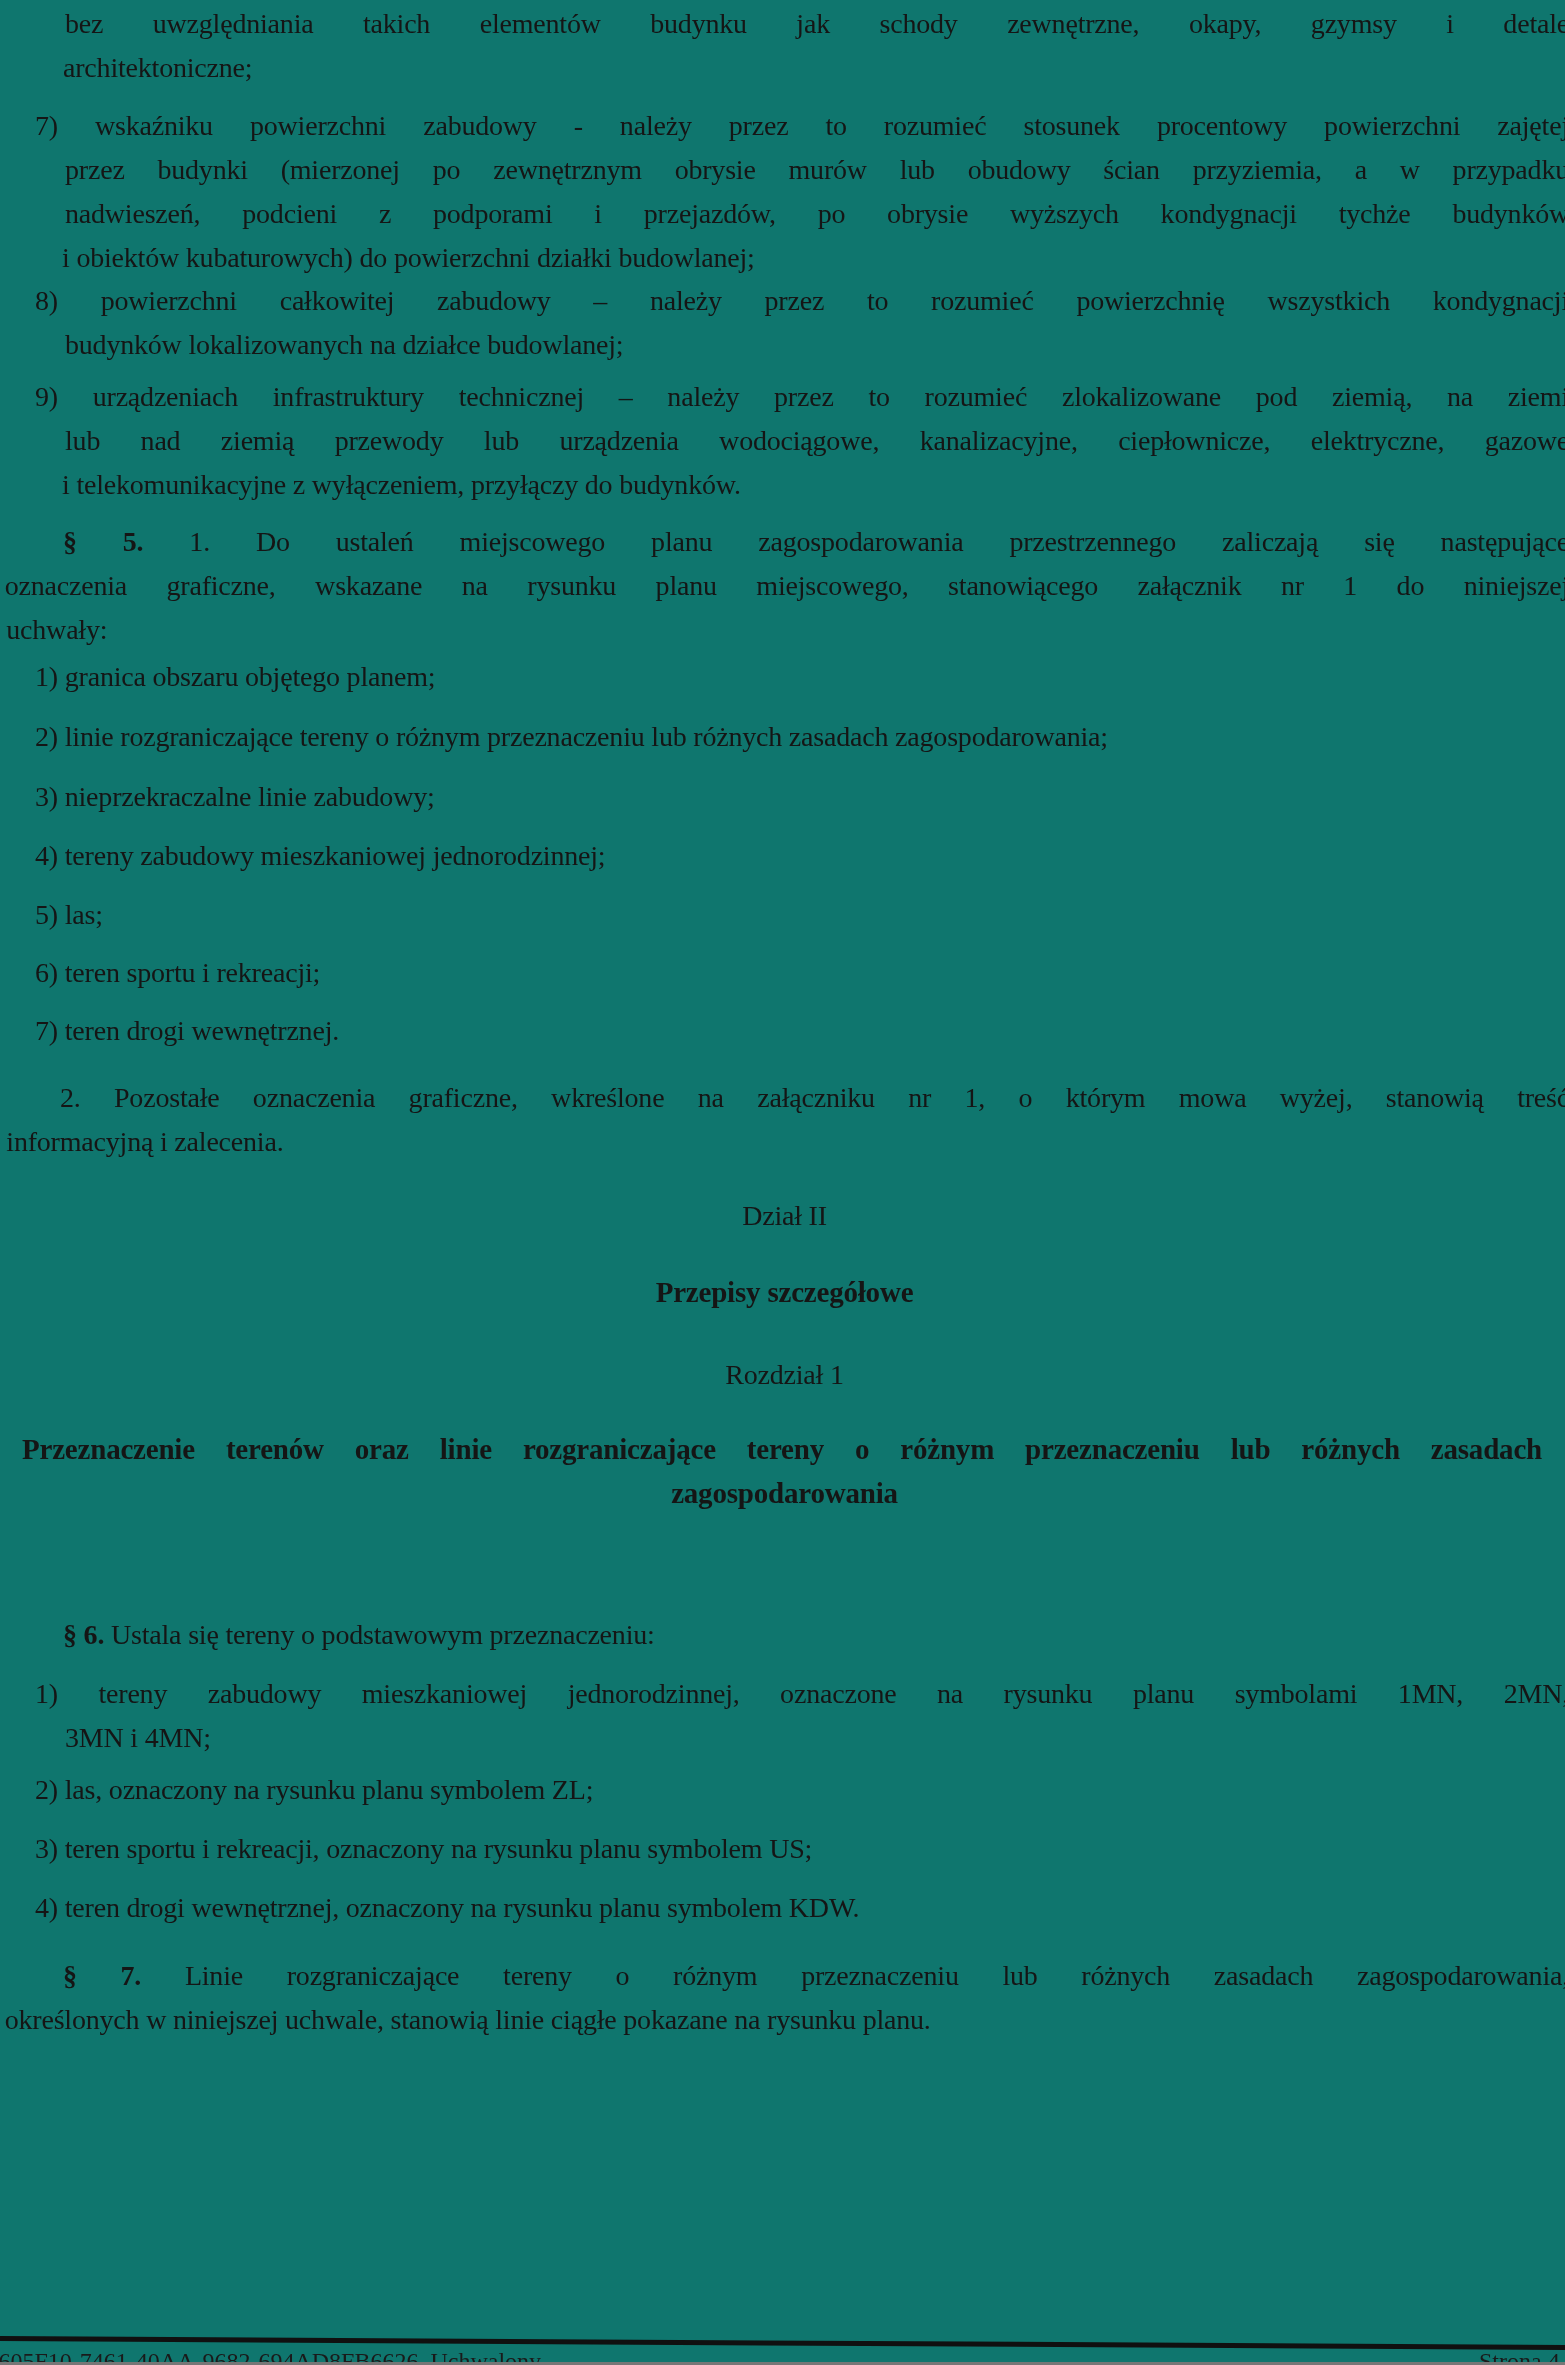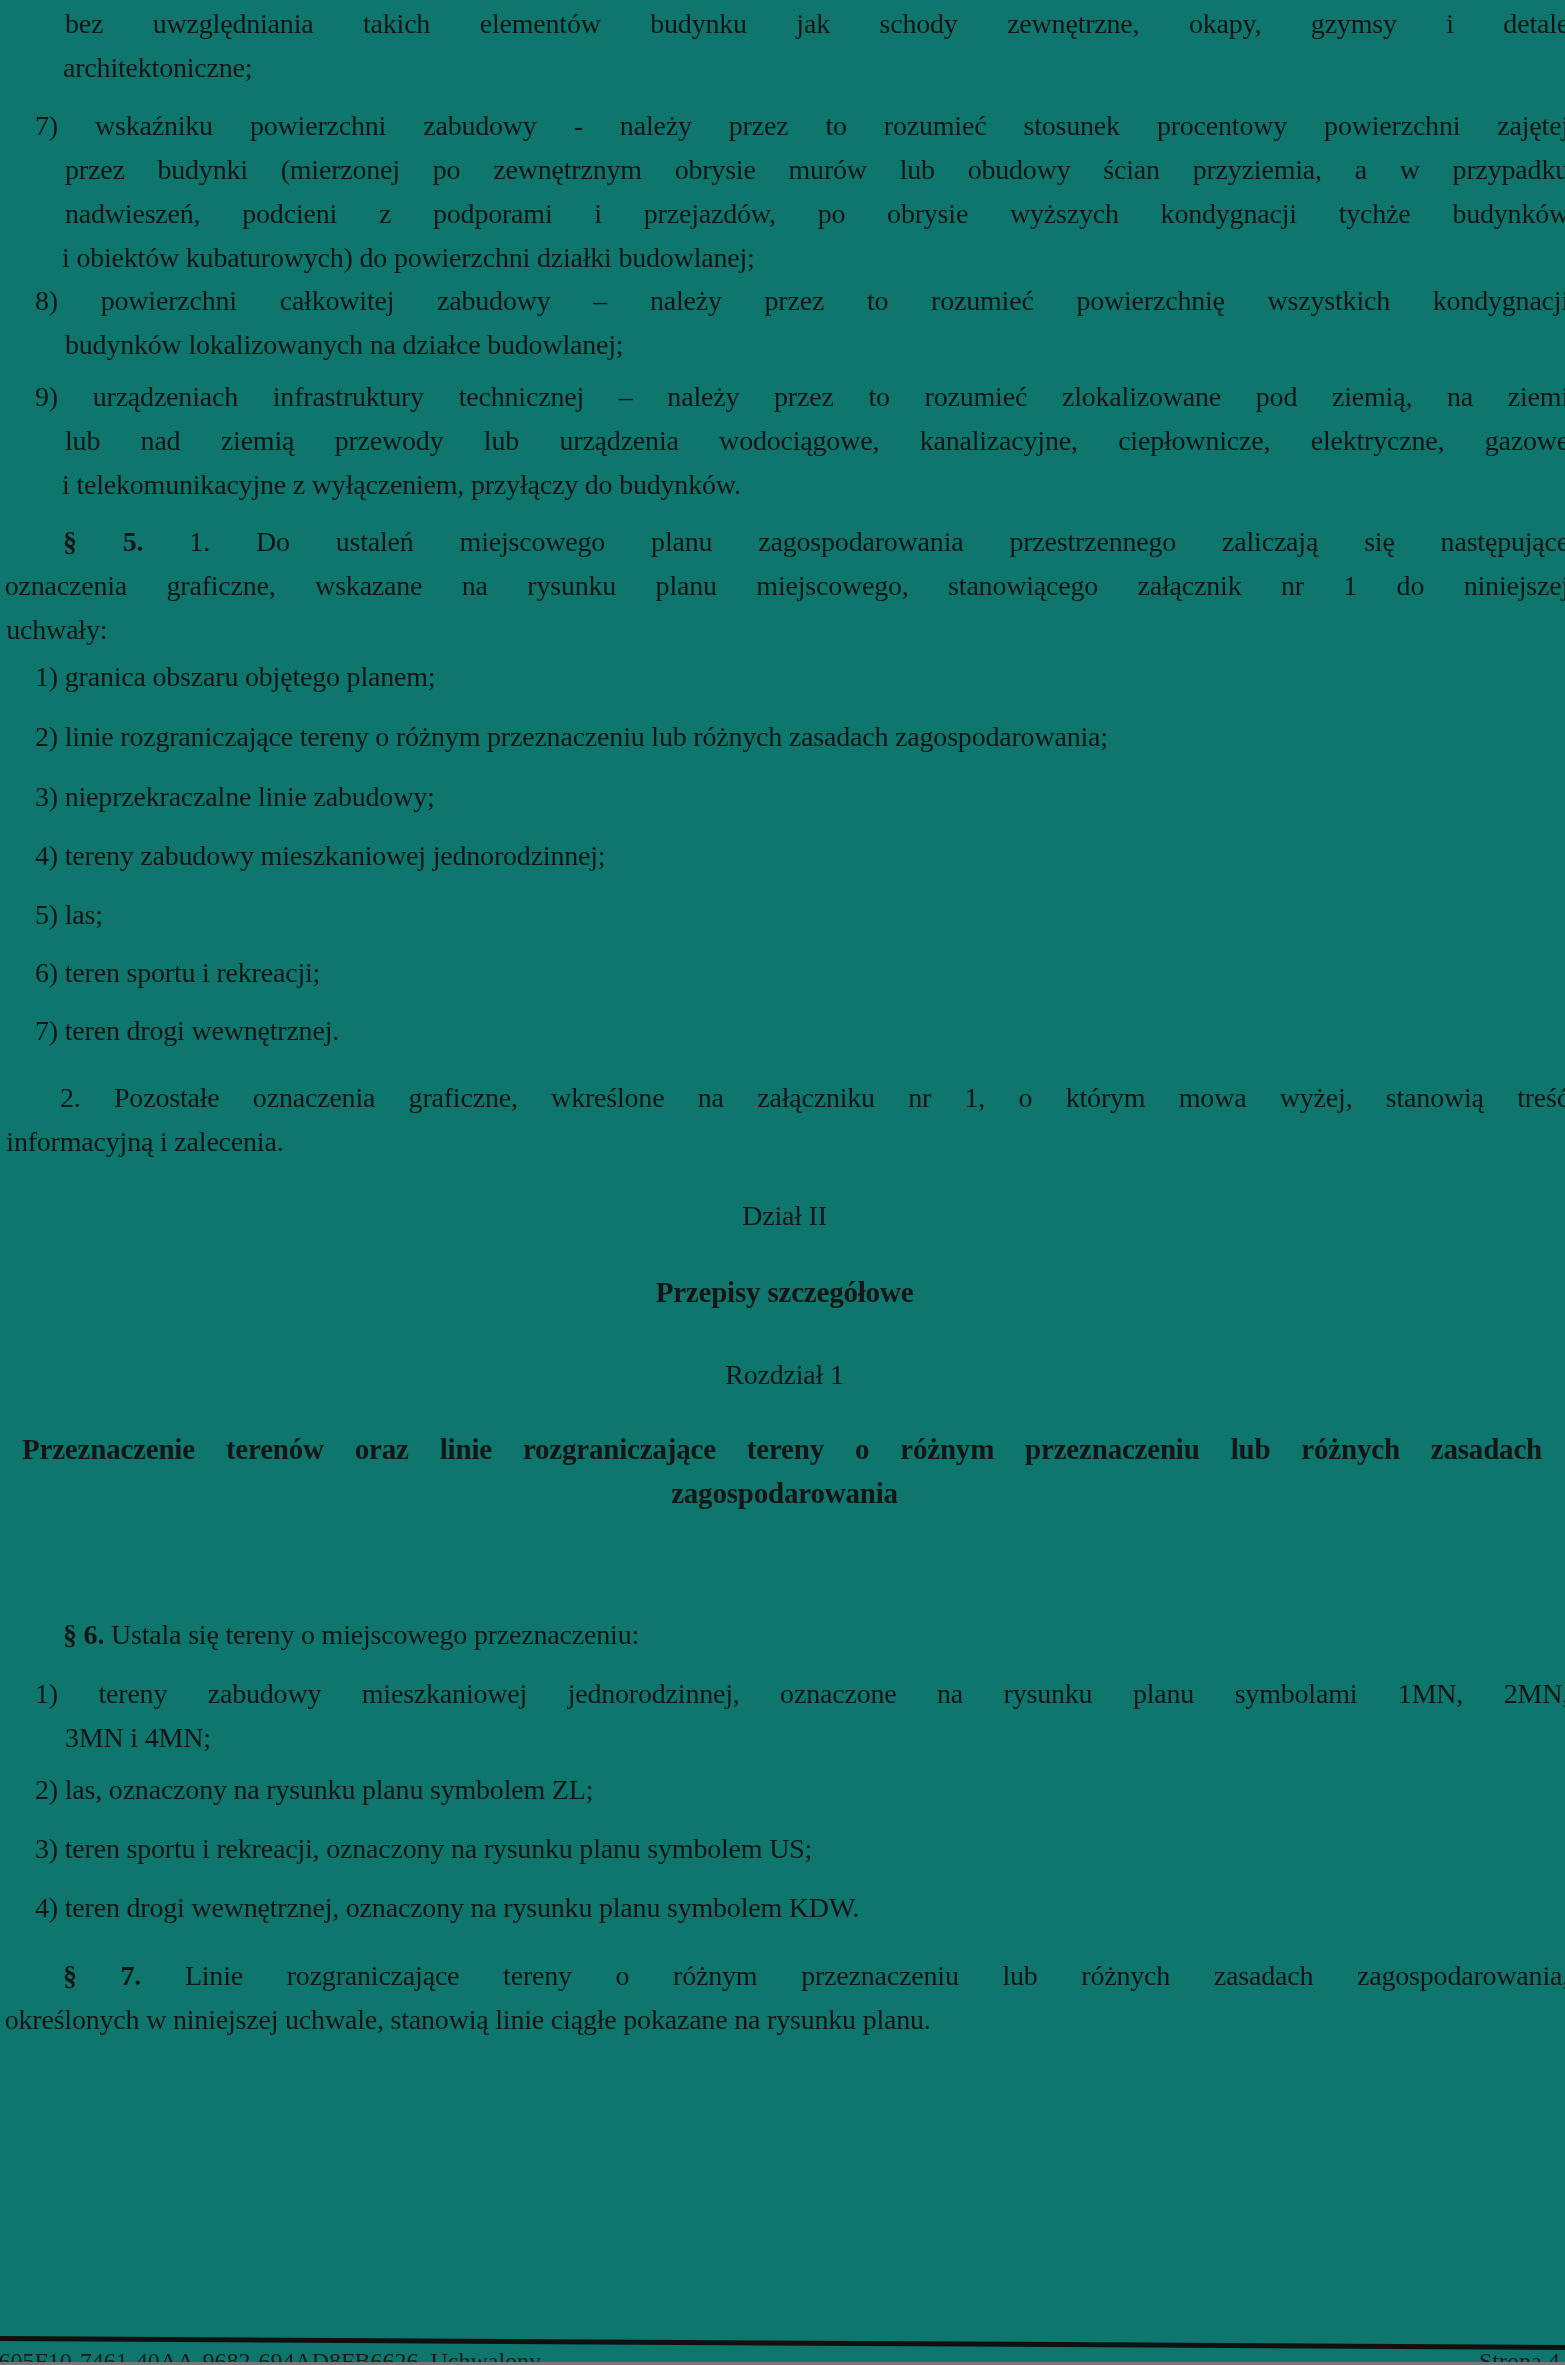--- a/index.html
+++ b/index.html
@@ -121,21 +121,21 @@
   <div class="para" style="top:1353px">
     <div class="line center">Rozdział 1</div>
   </div>
   <div class="para" style="top:1427px">
     <div class="line j bold-head chapl1">Przeznaczenie terenów oraz linie rozgraniczające tereny o różnym przeznaczeniu lub różnych zasadach</div>
     <div class="line center bold-head">zagospodarowania</div>
   </div>
 
   <div class="para" style="top:1613px">
     <div class="line pl80">
-      <span class="b">§ 6.</span><span> Ustala się tereny o miejscowego przeznaczeniu:</span>
+      <span class="b">§ 6.</span><span> Ustala się tereny o podstawowym przeznaczeniu:</span>
     </div>
   </div>
 
   <div class="para" style="top:1672px">
     <div class="line j pl44">1) tereny zabudowy mieszkaniowej jednorodzinnej, oznaczone na rysunku planu symbolami 1MN, 2MN,</div>
     <div class="line pl82">3MN i 4MN;</div>
   </div>
   <div class="para" style="top:1768px">
     <div class="line pl44">2) las, oznaczony na rysunku planu symbolem ZL;</div>
   </div>

